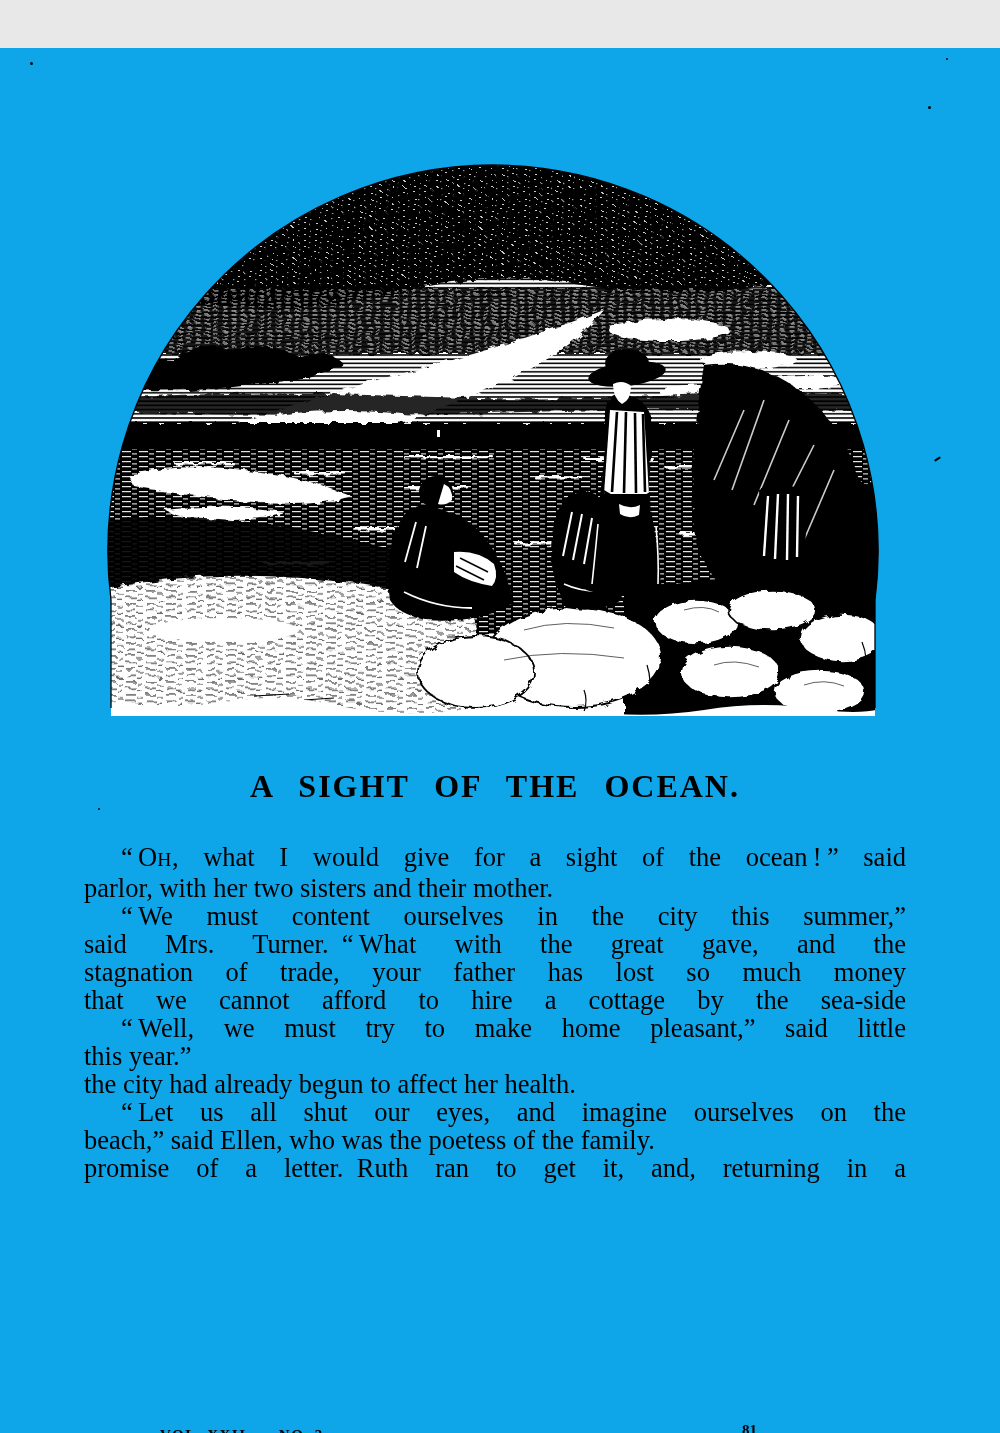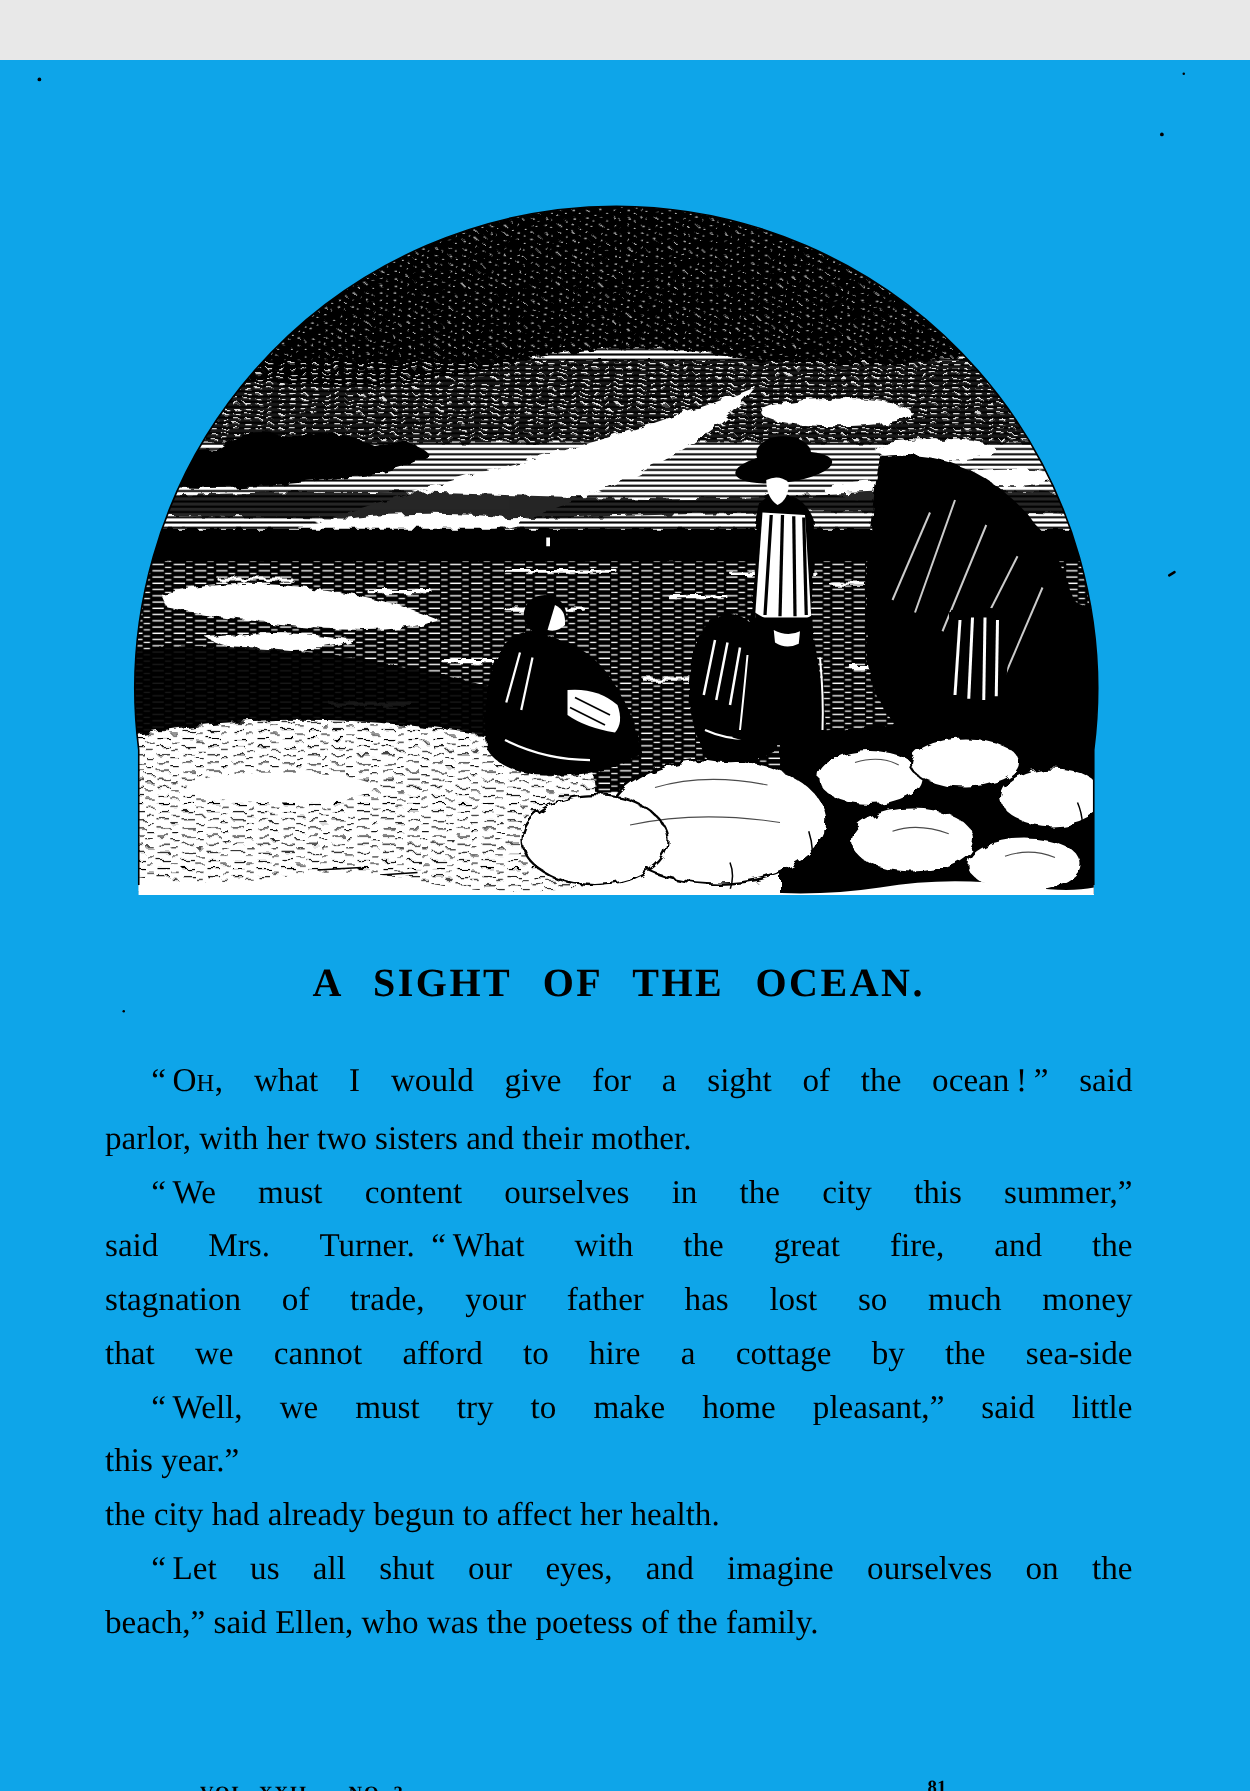--- a/index.html
+++ b/index.html
@@ -5,21 +5,21 @@
   html,body{margin:0;padding:0;background:#e8e8e8;}
   #page{position:relative;width:1000px;height:1433px;background:#0ea5e9;overflow:hidden;
         font-family:"Liberation Serif","DejaVu Serif",serif;color:#000;margin-top:48px;}
   
   #illus{position:absolute;left:104px;top:112px;width:780px;height:556px;}
   
   #title{position:absolute;left:84px;top:720px;width:822px;text-align:center;
          font-size:32px;font-weight:bold;letter-spacing:2px;word-spacing:15px;}
   
   #textblock{position:absolute;left:84px;top:795px;width:822px;
-             font-size:26.5px;line-height:43px;}
+             font-size:26.5px;line-height:28px;}
   .line{text-align:justify;}
   .jl{text-align-last:justify;}
   .el{text-align-last:left;}
   .ind{text-indent:37px;}
   .sc{font-size:0.74em;letter-spacing:0.5px;}
   
   #footer-vol{position:absolute;left:160px;top:1379px;font-size:15px;
               letter-spacing:1.5px;font-weight:bold;}
   #footer-page{position:absolute;left:742px;top:1374px;font-size:15px;font-weight:bold;}
   
@@ -229,28 +229,29 @@
 
     <path d="M7,548 L7,440 A386,386 0 0 1 389,5 A386,386 0 0 1 771,440 L771,548" fill="none" stroke="#000" stroke-width="1.3"></path>
   </svg>
 
   <div id="title">A SIGHT OF THE OCEAN.</div>
 
   <div id="textblock">
     <div class="line jl ind"><span>“ O</span><span class="sc">H</span><span>, what I would give for a sight of the ocean ! ” said</span></div>
     <div class="line el">parlor, with her two sisters and their mother.</div>
     <div class="line jl ind">“ We must content ourselves in the city this summer,”</div>
-    <div class="line jl">said Mrs. Turner. “ What with the great fire, and the</div>
+    <div class="line jl">said Mrs. Turner. “ What with the great gave, and the</div>
     <div class="line jl">stagnation of trade, your father has lost so much money</div>
     <div class="line jl">that we cannot afford to hire a cottage by the sea-side</div>
     <div class="line jl ind">“ Well, we must try to make home pleasant,” said little</div>
     <div class="line el">this year.”</div>
     <div class="line el">the city had already begun to affect her health.</div>
     <div class="line jl ind">“ Let us all shut our eyes, and imagine ourselves on the</div>
     <div class="line el">beach,” said Ellen, who was the poetess of the family.</div>
+    <div class="line jl">promise of a letter. Ruth ran to get it, and, returning in a</div>
   </div>
 
   <div id="footer-vol">VOL. XXII. — NO. 3.</div>
   <div id="footer-page">81</div>
 
   <div class="speck sp1"></div>
   <div class="speck sp2"></div>
   <div class="speck sp3"></div>
   <div class="speck sp4"></div>
   <div class="speck sp5"></div>

